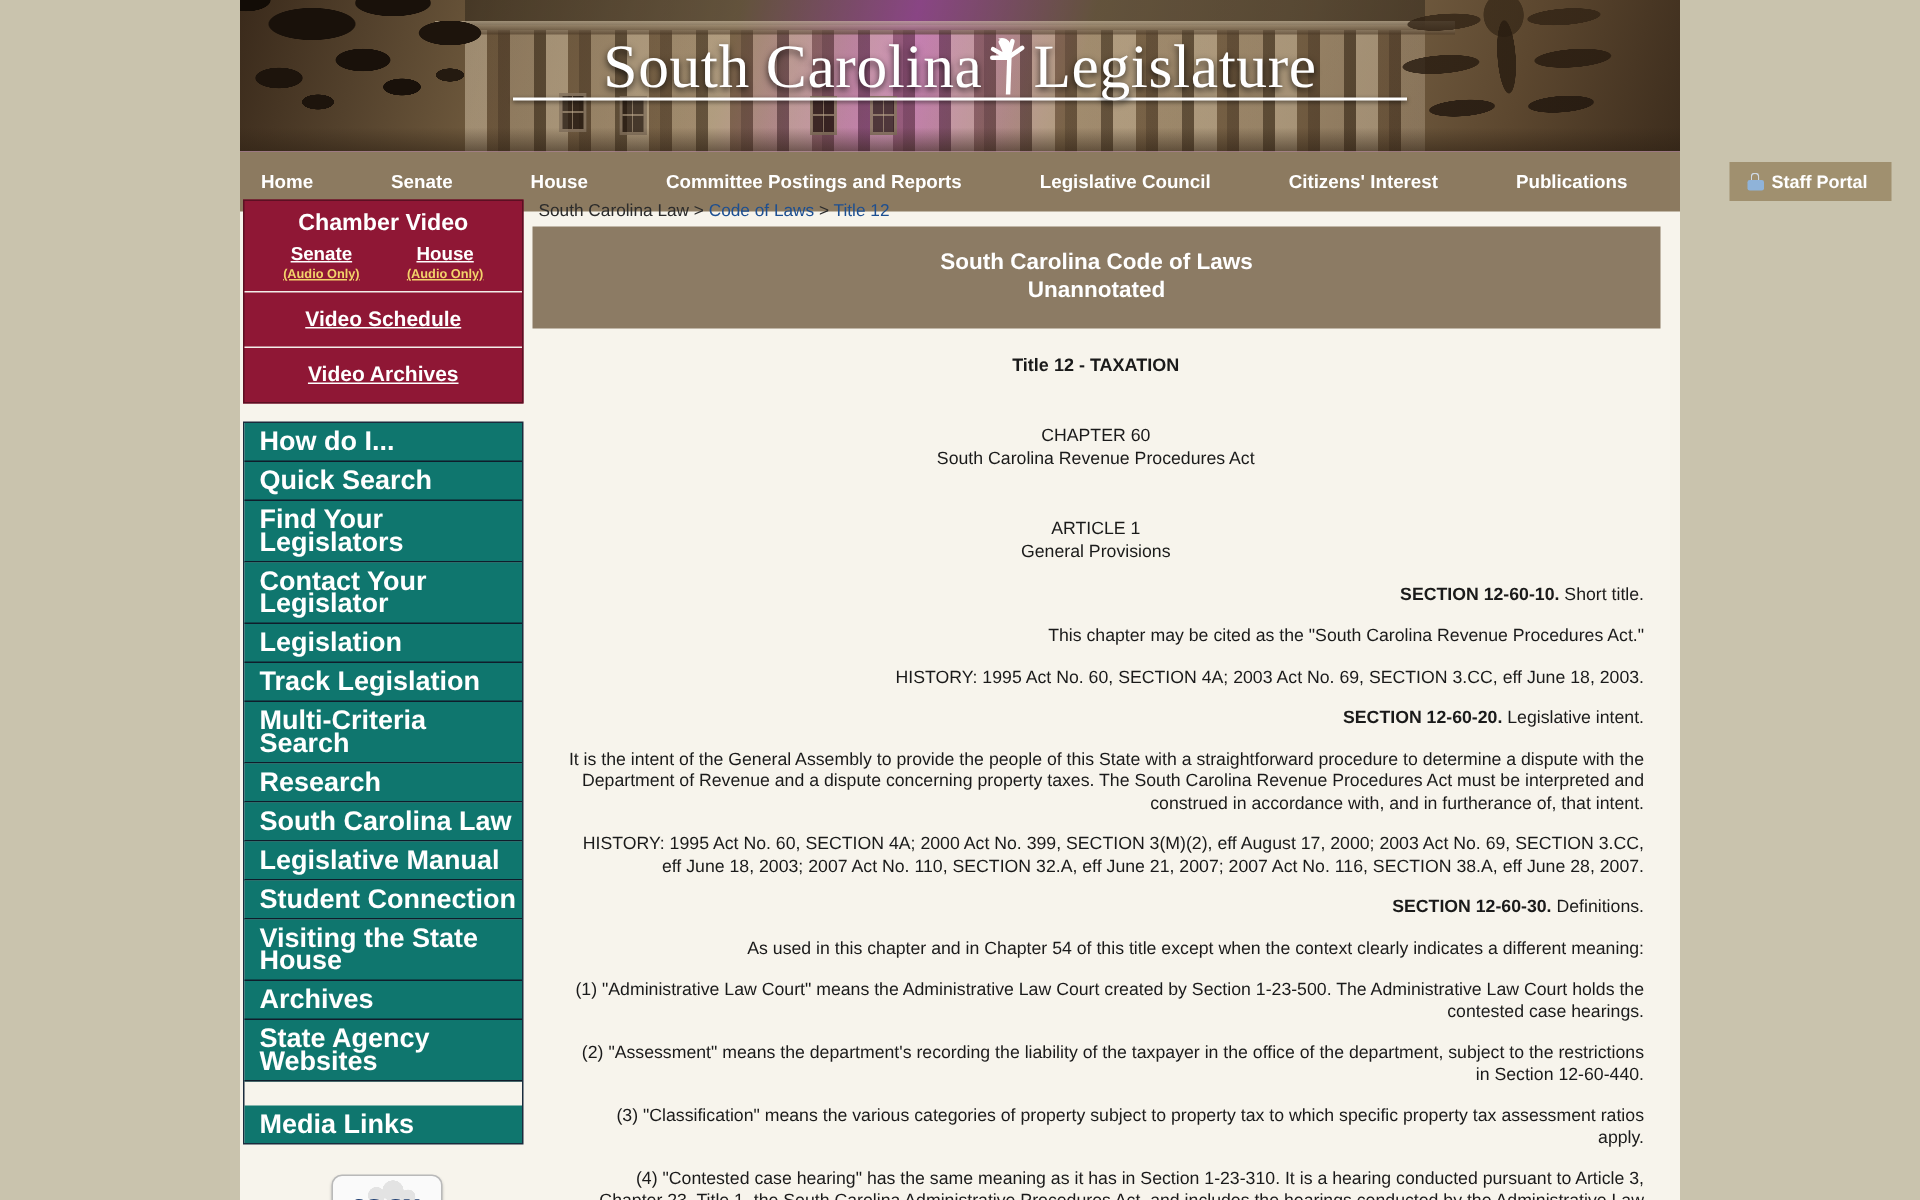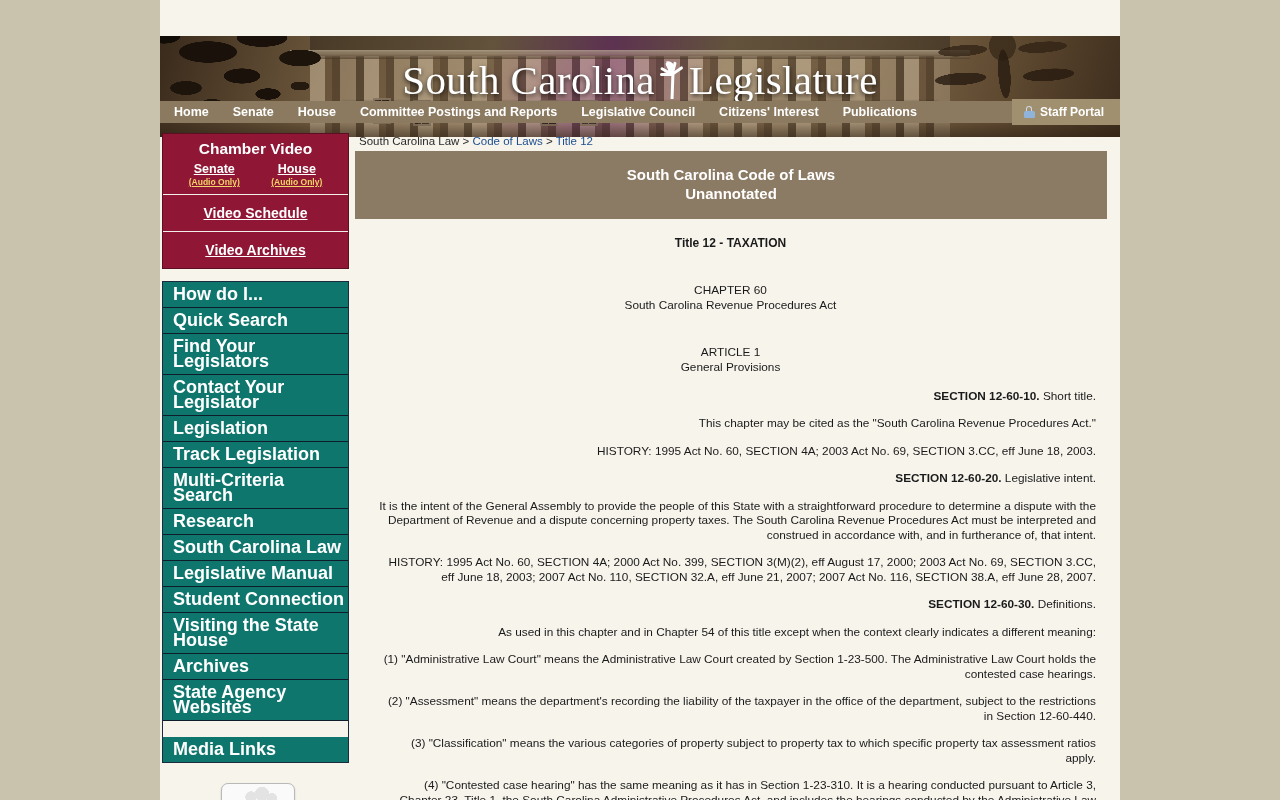--- a/index.html
+++ b/index.html
@@ -18,22 +18,21 @@
     position: absolute; left: 160px; top: 0;
     width: 960px; height: 800px;
     background: #f7f4ec;
   }
 
   
   #masthead {
     position: relative;
     width: 960px; height: 101px;
     overflow: hidden;
-    background: #701a75;
-    margin-top: 36px;
+    background: #d946ef;
   }
   .sky {
     position: absolute; inset: 0;
     background:
       linear-gradient(105deg, #3a2a1b 0%, #53412c 9%, #6d583c 18%, #8d7656 34%,
                       #a4907064 46%, #8d7656 58%, #7d6749 72%, #5c472f 88%, #3d2d1d 100%);
   }
   
   .portico {
     position: absolute; left: 150px; top: 0; width: 640px; height: 101px;
@@ -125,23 +124,23 @@
   }
   .palm-logo .frond {
     position: absolute; left: 17px; top: 13px;
     width: 13px; height: 3px; background: #fff;
     border-radius: 2px; transform-origin: 0 50%;
   }
 
   
   #topnav {
     position: absolute; left: 0; top: 101px;
-    width: 960px; height: 22px;
+    width: 960px; height: 40px;
     background: #8c7a60;
-    display: flex; align-items: center;
+    display: flex; align-items: center; gap: 28px;
   }
   #topnav .nav-item {
     color: #fff; font-size: 12.5px; font-weight: bold;
     padding: 0 12px; line-height: 26px; white-space: nowrap;
     text-decoration: none; cursor: pointer;
   }
   #topnav .nav-item:first-child { padding-left: 14px; }
   #topnav .spacer { flex: 1; }
   #staff-portal {
     display: flex; align-items: center; gap: 5px;

